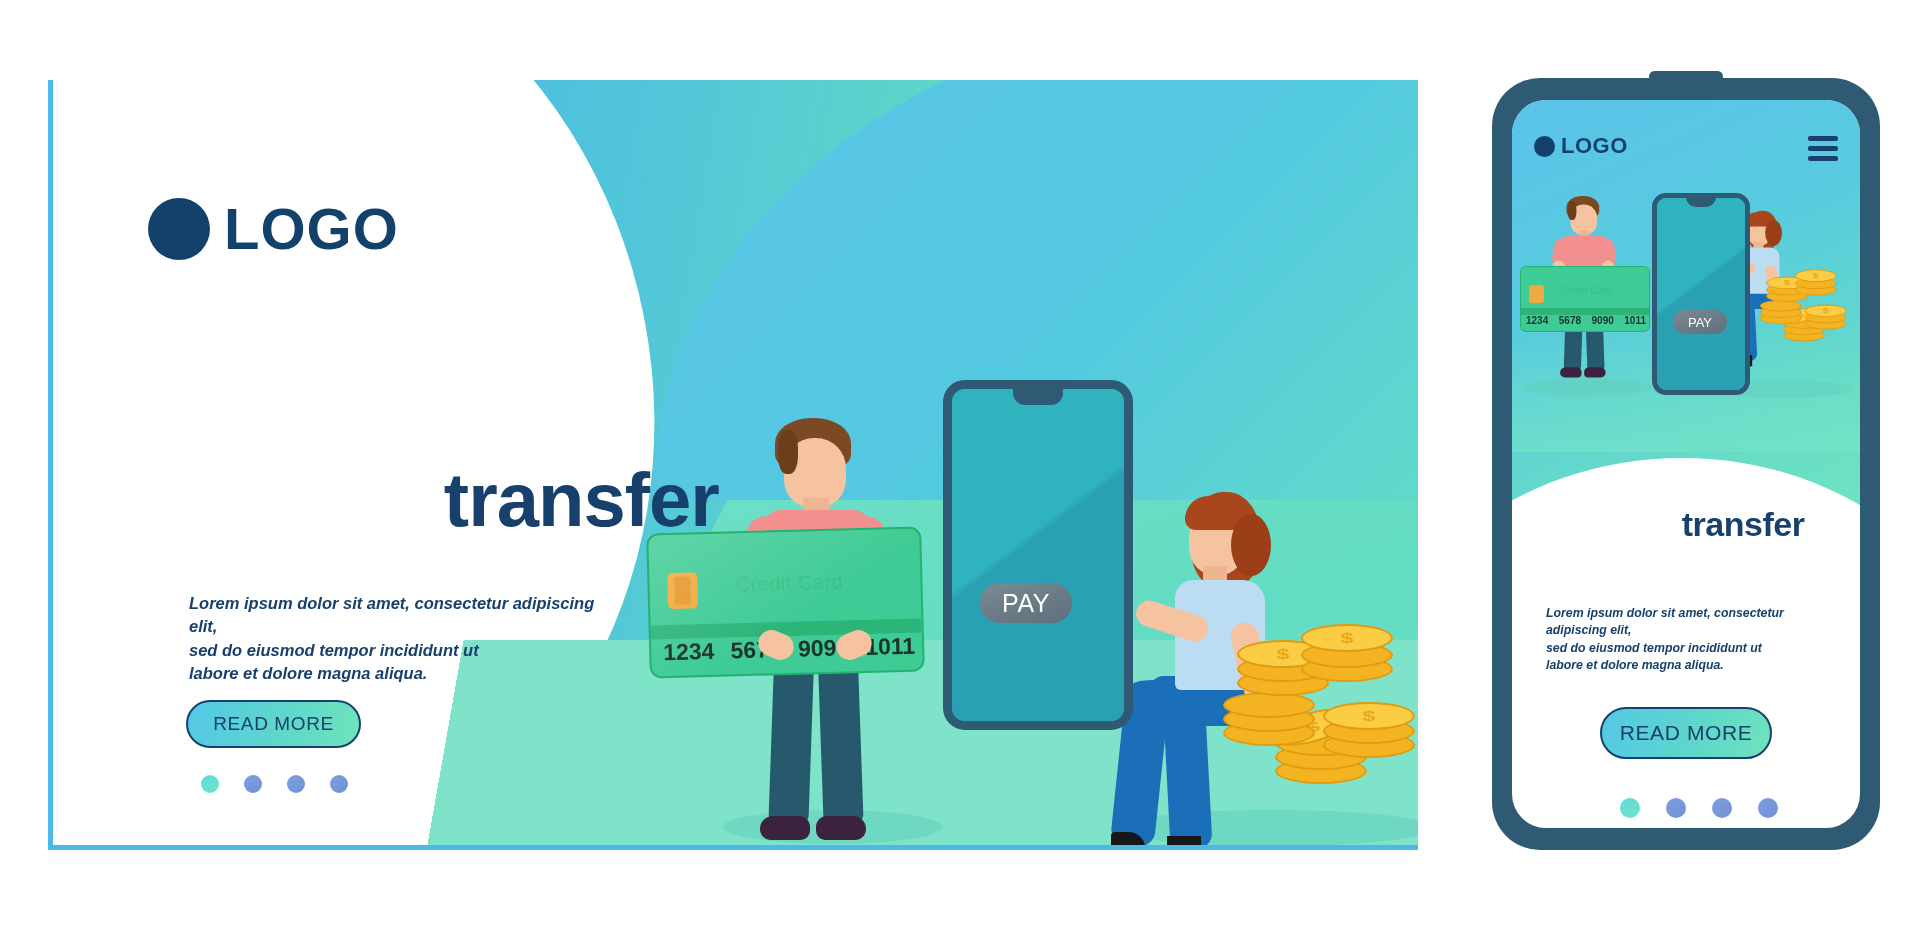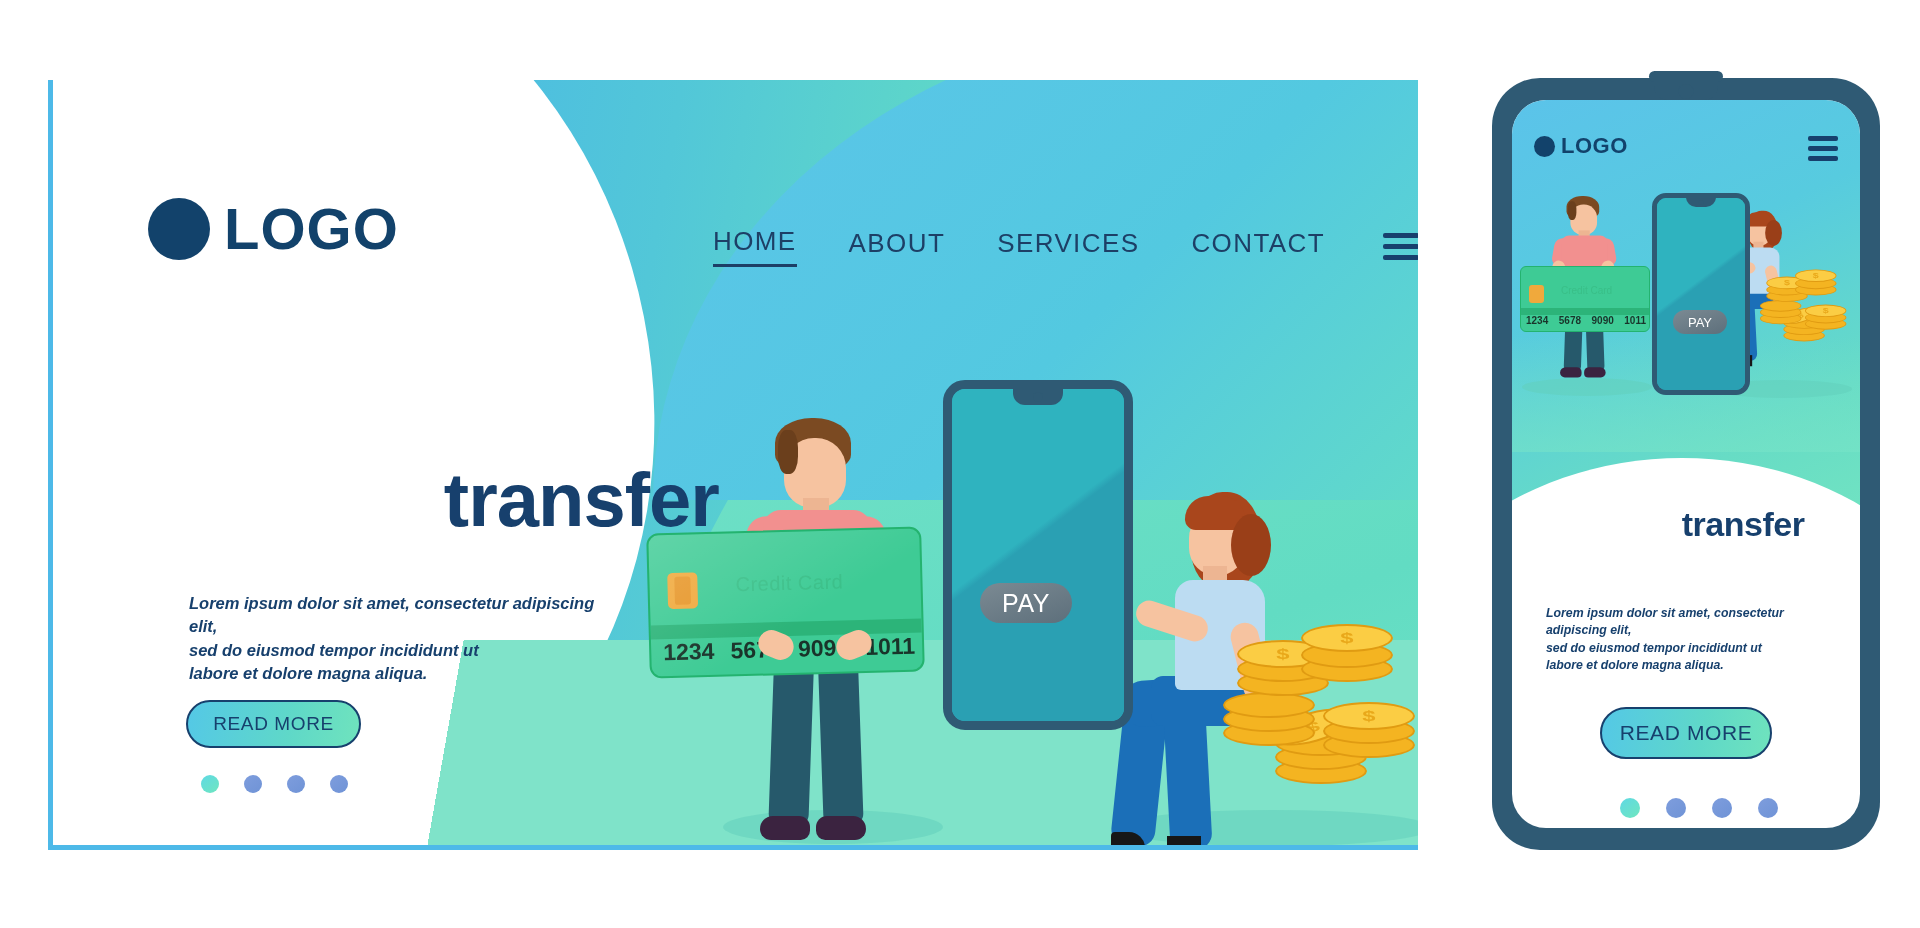--- a/index.html
+++ b/index.html
@@ -219,31 +219,20 @@
     <div class="blob-white"></div>
     <div class="blob-white2"></div>
     <div class="ground"></div>
     <div class="ground-slant"></div>
 
     <div class="logo">
       <div class="logo-dot"></div>
       <div class="logo-text">LOGO</div>
     </div>
 
-    <nav class="nav">
-      <a href="#" class="active">HOME</a>
-      <a href="#">ABOUT</a>
-      <a href="#">SERVICES</a>
-      <a href="#">CONTACT</a>
-      <div class="burger">
-        <span></span>
-        <span></span>
-        <span></span>
-      </div>
-    </nav>
 
     <h1 class="headline">
       <span class="w">Money</span>
       <span class="d">transfer</span>
     </h1>
 
     <p class="lede">
       <span>Lorem ipsum dolor sit amet, consectetur adipiscing elit,</span><br>
       <span>sed do eiusmod tempor incididunt ut</span><br>
       <span>labore et dolore magna aliqua.</span>

